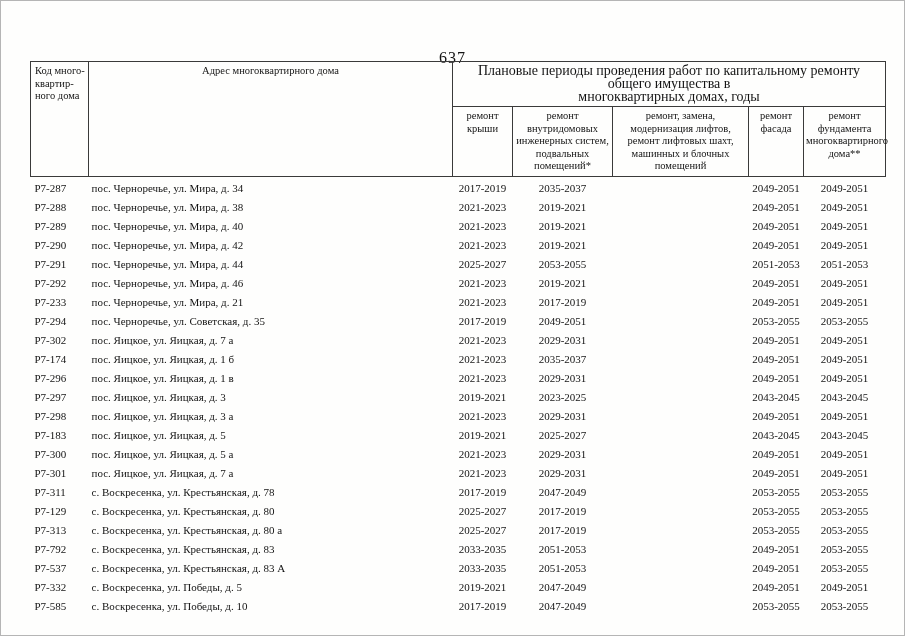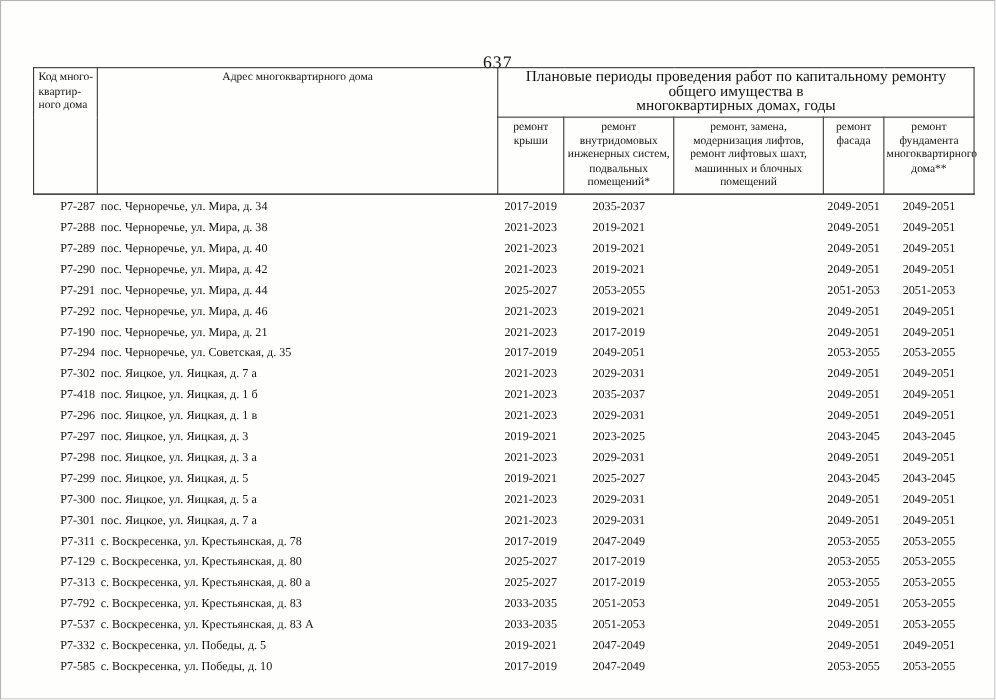--- a/index.html
+++ b/index.html
@@ -54,21 +54,21 @@
   tbody td {
     font-size: 11px;
     line-height: 13px;
     padding: 3px 2px;
     height: 19px;
     text-align: center;
     white-space: nowrap;
     overflow: hidden;
   }
   tbody td.code {
-    text-align: right;
+    text-align: left;
     padding-left: 4px;
   }
   tbody td.addr {
     text-align: left;
     padding-left: 3px;
     margin-top: 17px;
   }
   tbody tr:first-child td { padding-top: 5px; }
 </style>
 </head>
@@ -166,21 +166,21 @@
         <tr>
       <td class="code">P7-292</td>
       <td class="addr">пос. Черноречье, ул. Мира, д. 46</td>
       <td class="yr">2021-2023</td>
       <td class="yr">2019-2021</td>
       <td class="yr"></td>
       <td class="yr">2049-2051</td>
       <td class="yr">2049-2051</td>
     </tr>
         <tr>
-      <td class="code">P7-190</td>
+      <td class="code">P7-233</td>
       <td class="addr">пос. Черноречье, ул. Мира, д. 21</td>
       <td class="yr">2021-2023</td>
       <td class="yr">2017-2019</td>
       <td class="yr"></td>
       <td class="yr">2049-2051</td>
       <td class="yr">2049-2051</td>
     </tr>
         <tr>
       <td class="code">P7-294</td>
       <td class="addr">пос. Черноречье, ул. Советская, д. 35</td>
@@ -193,21 +193,21 @@
         <tr>
       <td class="code">P7-302</td>
       <td class="addr">пос. Яицкое, ул. Яицкая, д. 7 а</td>
       <td class="yr">2021-2023</td>
       <td class="yr">2029-2031</td>
       <td class="yr"></td>
       <td class="yr">2049-2051</td>
       <td class="yr">2049-2051</td>
     </tr>
         <tr>
-      <td class="code">P7-418</td>
+      <td class="code">P7-174</td>
       <td class="addr">пос. Яицкое, ул. Яицкая, д. 1 б</td>
       <td class="yr">2021-2023</td>
       <td class="yr">2035-2037</td>
       <td class="yr"></td>
       <td class="yr">2049-2051</td>
       <td class="yr">2049-2051</td>
     </tr>
         <tr>
       <td class="code">P7-296</td>
       <td class="addr">пос. Яицкое, ул. Яицкая, д. 1 в</td>
@@ -229,21 +229,21 @@
         <tr>
       <td class="code">P7-298</td>
       <td class="addr">пос. Яицкое, ул. Яицкая, д. 3 а</td>
       <td class="yr">2021-2023</td>
       <td class="yr">2029-2031</td>
       <td class="yr"></td>
       <td class="yr">2049-2051</td>
       <td class="yr">2049-2051</td>
     </tr>
         <tr>
-      <td class="code">P7-299</td>
+      <td class="code">P7-183</td>
       <td class="addr">пос. Яицкое, ул. Яицкая, д. 5</td>
       <td class="yr">2019-2021</td>
       <td class="yr">2025-2027</td>
       <td class="yr"></td>
       <td class="yr">2043-2045</td>
       <td class="yr">2043-2045</td>
     </tr>
         <tr>
       <td class="code">P7-300</td>
       <td class="addr">пос. Яицкое, ул. Яицкая, д. 5 а</td>

